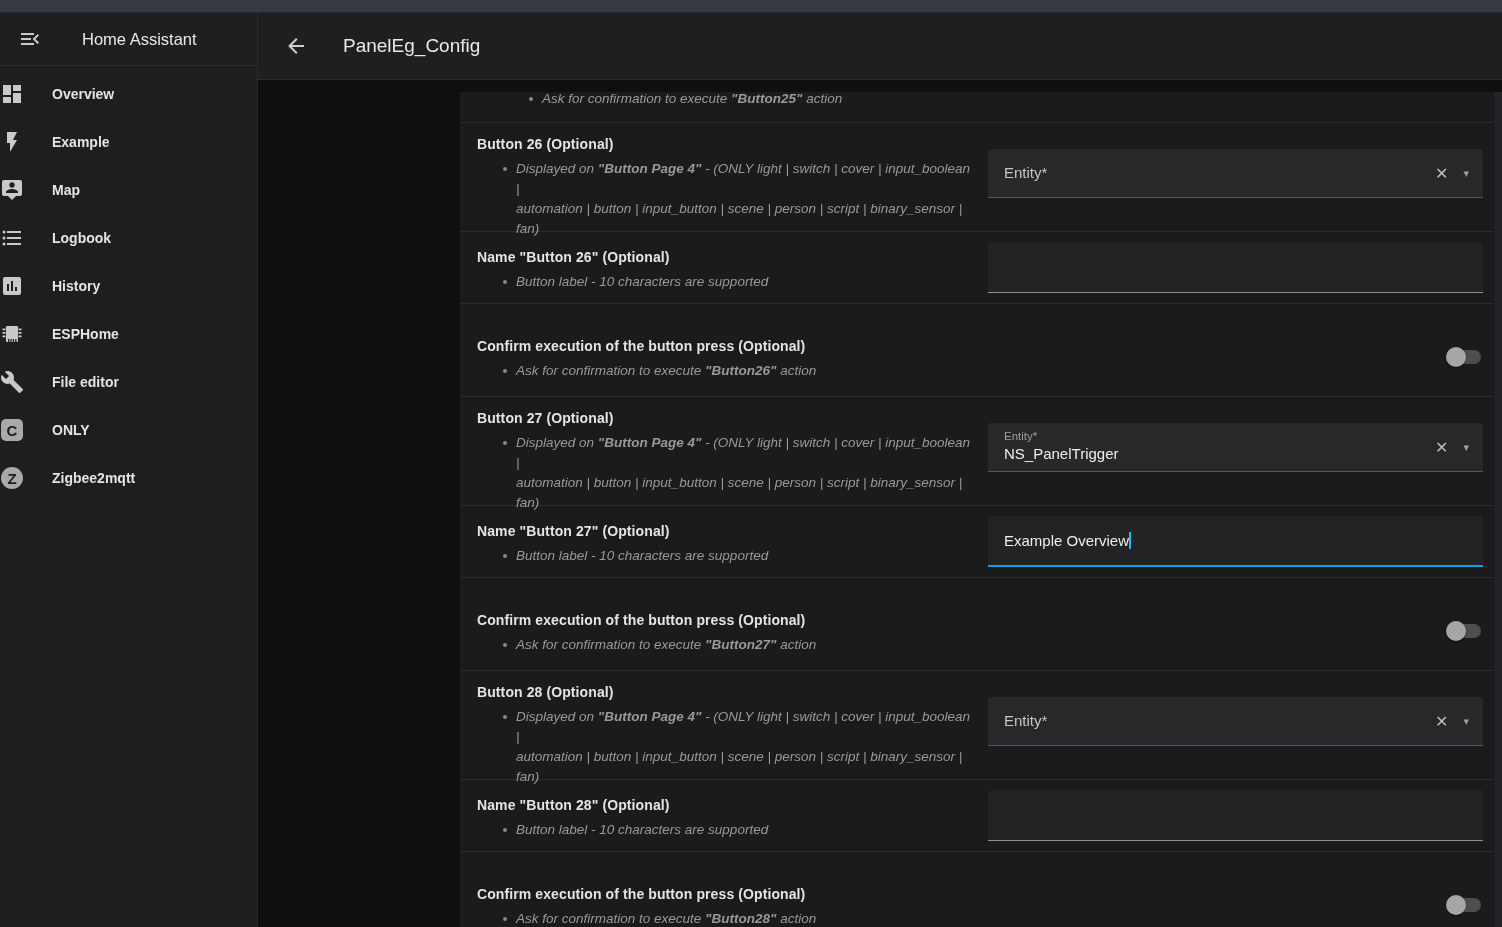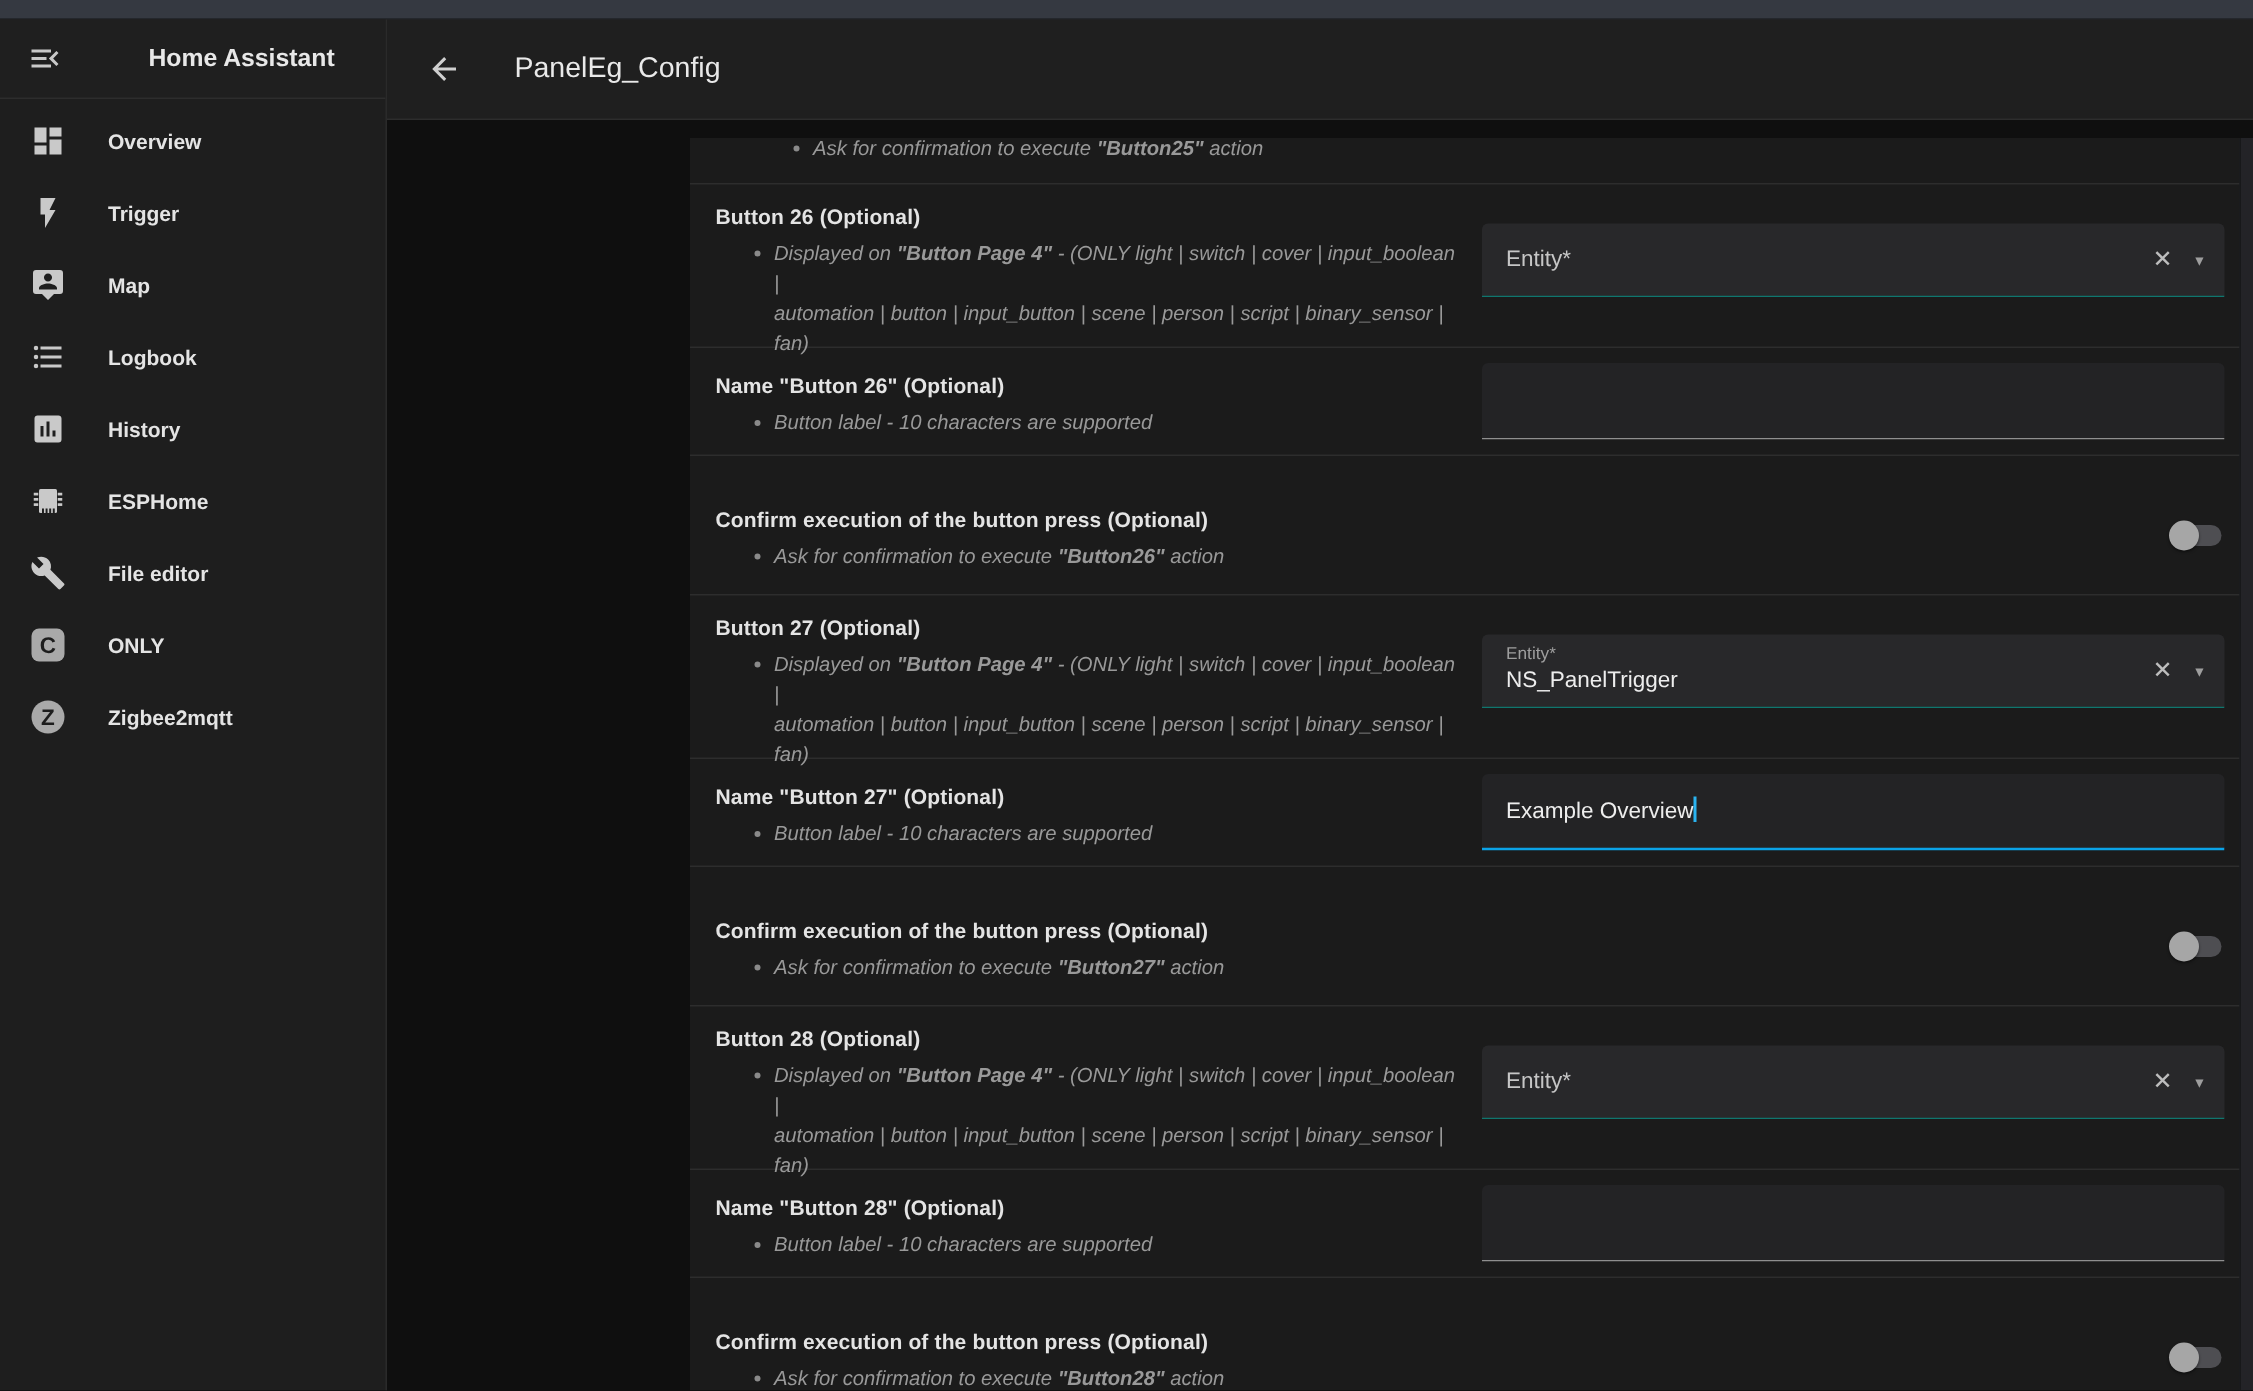--- a/index.html
+++ b/index.html
@@ -5,23 +5,23 @@
   * { margin:0; padding:0; box-sizing:border-box; }
   html,body { width:1502px; height:927px; overflow:hidden; background:#0f0f0f;
     font-family:"Liberation Sans", sans-serif; }
   .top-strip { height:13px; background:#353941; border-bottom:1px solid #24272c; }
   .app { display:flex; height:914px; }
 
   
   .sidebar { width:258px; background:#1e1e1e; border-right:1px solid #2a2a2a; flex:none; }
   .sidebar-header { height:53px; display:flex; align-items:center; padding-left:18px;
     background:#1f1f1f; border-bottom:1px solid #2d2d2d; }
-  .sidebar-title { margin-left:29px; font-size:16.5px; font-weight:700; color:#e8e8e8; }
+  .sidebar-title { margin-left:12px; font-size:16.5px; font-weight:400; color:#e8e8e8; }
   .side-items { padding-top:4px; }
-  .side-item { height:48px; display:flex; align-items:center; padding-left:20px; cursor:pointer; }
+  .side-item { height:48px; display:flex; align-items:center; cursor:pointer; }
   .side-icon { width:24px; height:24px; margin-right:28px; color:#c9c9c9; flex:none;
     display:flex; align-items:center; justify-content:center; }
   .side-icon svg { width:24px; height:24px; fill:currentColor; }
   .badge-sq, .badge-ci { width:22px; height:22px; background:#a9a9a9; color:#1d1d1d;
     font-weight:bold; font-size:15px; display:flex; align-items:center; justify-content:center; }
   .badge-sq { border-radius:5px; }
   .badge-ci { border-radius:50%; }
   .side-label { font-size:14px; font-weight:600; color:#e4e4e4; }
 
   
@@ -98,21 +98,21 @@
             </svg>
           </span>
         <span class="side-label">Overview</span>
       </div>
       <div class="side-item">
         <span class="side-icon">
           <svg viewBox="0 0 24 24">
               <path d="M7,2V13H10V22L17,10H13L17,2H7Z"></path>
             </svg>
           </span>
-        <span class="side-label">Trigger</span>
+        <span class="side-label">Example</span>
       </div>
       <div class="side-item">
         <span class="side-icon">
           <svg viewBox="0 0 24 24">
               <path d="M20,2H4A2,2 0 0,0 2,4V16A2,2 0 0,0 4,18H8L12,22L16,18H20A2,2 0 0,0 22,16V4A2,2 0 0,0 20,2M12,4.3C13.5,4.3 14.7,5.5 14.7,7C14.7,8.5 13.5,9.7 12,9.7C10.5,9.7 9.3,8.5 9.3,7C9.3,5.5 10.5,4.3 12,4.3M18,15H6V14.1C6,12.1 10,11 12,11C14,11 18,12.1 18,14.1V15Z"></path>
             </svg>
           </span>
         <span class="side-label">Map</span>
       </div>
       <div class="side-item">

